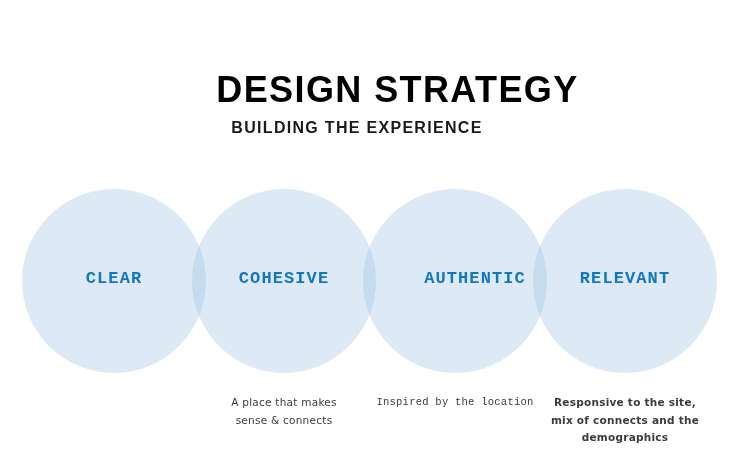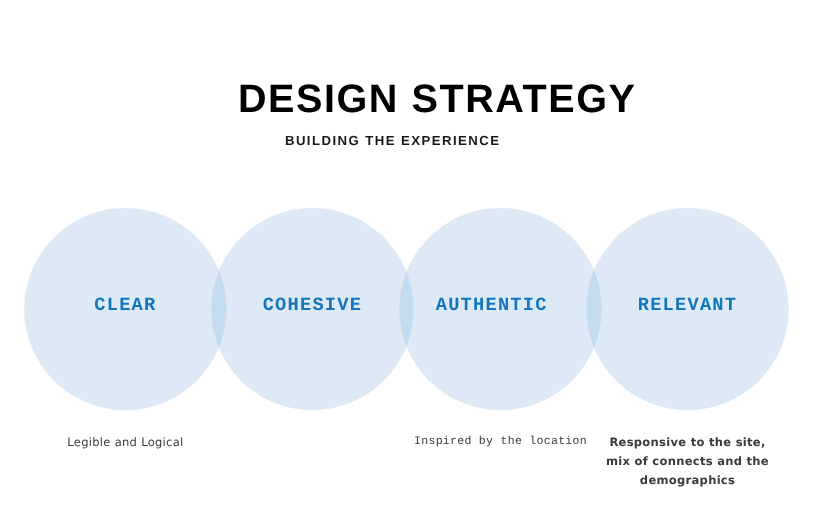--- a/index.html
+++ b/index.html
@@ -46,21 +46,21 @@
     padding-left: 28px;
   }
   .subtitle {
     position: absolute;
     left: 0;
     top: 119px;
     width: 714px;
     text-align: center;
     font-family: "Liberation Sans", sans-serif;
     font-weight: bold;
-    font-size: 12px;
+    font-size: 16px;
     line-height: 18px;
     letter-spacing: 1.3px;
     color: #1a1a1a;
     white-space: nowrap;
   }
 
   
   .venn {
     position: absolute;
     left: 0;
@@ -80,21 +80,21 @@
     font-family: Liberation Mono, monospace;
     font-weight: bold;
     font-size: 17px;
     line-height: 22px;
     letter-spacing: 1.1px;
     color: #1277bc;
     white-space: nowrap;
   }
   .cl-1 { left: 19px; }
   .cl-2 { left: 189px; }
-  .cl-3 { left: 352px; }
+  .cl-3 { left: 380px; }
   .cl-4 { left: 530px; }
 
   
   .caption {
     position: absolute;
     top: 394px;
     width: 186px;
     text-align: center;
     font-family: "DejaVu Sans", sans-serif;
     font-weight: 400;
@@ -151,24 +151,25 @@
         <circle cx="625" cy="95" r="92" fill="#c5dcee"></circle>
       </g>
     </svg>
   </div>
 
   <div class="circle-label cl-1">CLEAR</div>
   <div class="circle-label cl-2">COHESIVE</div>
   <div class="circle-label cl-3">AUTHENTIC</div>
   <div class="circle-label cl-4">RELEVANT</div>
 
-  <div class="caption cap-1">
-    <span class="line">Legible and Logical</span>
+
+  <div class="caption cap-2">
+    <span class="line">A place that makes</span>
+    <span class="line">sense &amp; connects</span>
   </div>
-
 
   <div class="caption cap-3">
     <span class="line">Inspired by the location</span>
   </div>
 
   <div class="caption cap-4">
     <span class="line">Responsive to the site,</span>
     <span class="line">mix of connects and the</span>
     <span class="line">demographics</span>
   </div>

